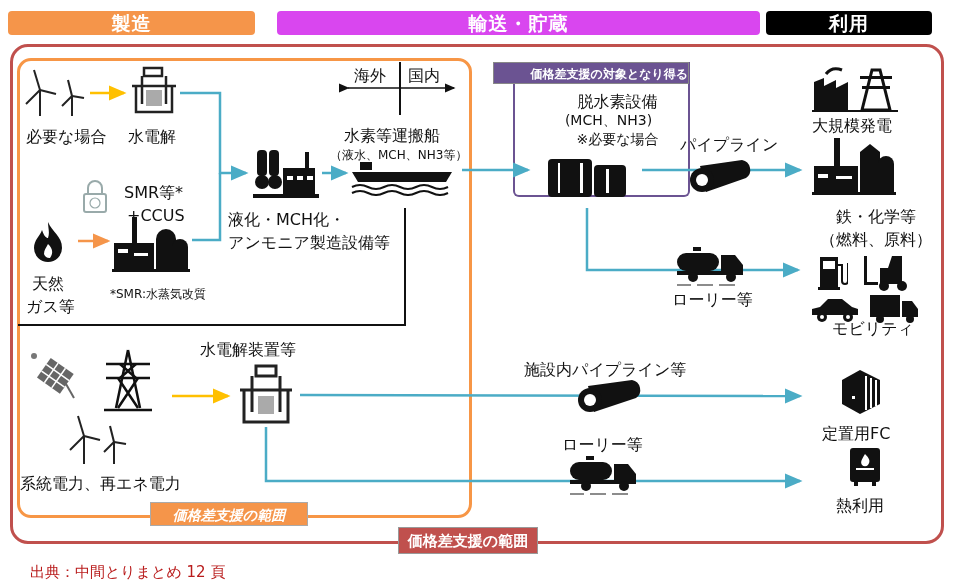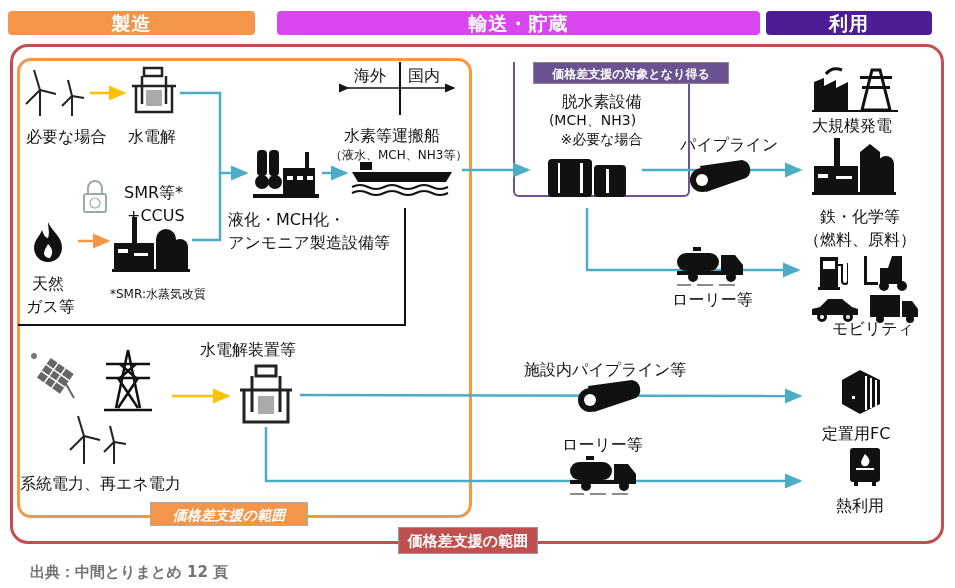--- a/index.html
+++ b/index.html
@@ -2,44 +2,44 @@
 <html><head>
 <meta charset="utf-8">
 <style>
   html, body { margin: 0; padding: 0; background: #ffffff; }
   body { width: 955px; height: 588px; position: relative; overflow: hidden;
          font-family: "DejaVu Sans", "Liberation Sans", sans-serif; color: #111; }
   .hdr { position: absolute; top: 11px; height: 24px; border-radius: 4px; color: #fff;
          font-weight: bold; font-size: 19px; line-height: 24px; text-align: center; letter-spacing: 1px; }
   .hdr-make { left: 8px; width: 247px; background: #f5954a; }
   .hdr-trans { left: 277px; width: 483px; background: #d946ef; }
-  .hdr-use { left: 766px; width: 166px; background: #4c1d95; }
+  .hdr-use { left: 766px; width: 166px; background: #000000; }
 
   .frame-outer { position: absolute; left: 10px; top: 44px; width: 934px; height: 500px;
                  border: 3px solid #c0504d; border-radius: 18px; box-sizing: border-box; }
   .frame-inner { position: absolute; left: 17px; top: 58px; width: 455px; height: 460px;
                  border: 3px solid #f79646; border-radius: 14px; box-sizing: border-box; }
   .frame-purple { position: absolute; left: 513px; top: 62px; width: 177px; height: 135px;
                   border: 2px solid #6b5392; border-top: none; border-radius: 0 0 6px 6px; box-sizing: border-box; }
   .tag-purple { position: absolute; left: 493px; top: 62px; width: 196px; height: 22px;
                 background: #6b5392; color: #fff; font-weight: bold; font-size: 12px; line-height: 22px;
-                text-align: center; border: 1px solid #888; box-sizing: border-box; margin-left: 40px; }
+                text-align: right; border: 1px solid #888; box-sizing: border-box; }
   .tag-orange { position: absolute; left: 150px; top: 502px; width: 158px; height: 24px;
                 background: #f5954a; color: #fff; font-weight: bold; font-size: 14px; line-height: 24px;
                 text-align: center; border: 1px solid #aaa; box-sizing: border-box; font-style: italic; }
   .tag-red { position: absolute; left: 398px; top: 527px; width: 140px; height: 27px;
              background: #c0504d; color: #fff; font-weight: bold; font-size: 15px; line-height: 27px;
              text-align: center; border: 1px solid #999; box-sizing: border-box; }
 
   .lbl { position: absolute; font-size: 16px; line-height: 19px; white-space: nowrap; color: #111; }
   .lbl-s { position: absolute; font-size: 12px; line-height: 15px; white-space: nowrap; color: #111; }
-  .ctr { text-align: center; }
+  .ctr { text-align: center; padding-left: 16px; }
   svg.lines { position: absolute; left: 0; top: 0; width: 955px; height: 588px; pointer-events: none; }
   .icon { position: absolute; }
-  .footer { position: absolute; left: 30px; top: 563px; font-size: 15px; color: #737373; font-weight: bold; }
+  .footer { position: absolute; left: 30px; top: 563px; font-size: 15px; color: #b91c1c; }
 </style>
 </head>
 <body>
 
 <div class="hdr hdr-make">製造</div>
 <div class="hdr hdr-trans">輸送・貯蔵</div>
 <div class="hdr hdr-use">利用</div>
 
 <div class="frame-outer"></div>
 <div class="frame-inner"></div>

